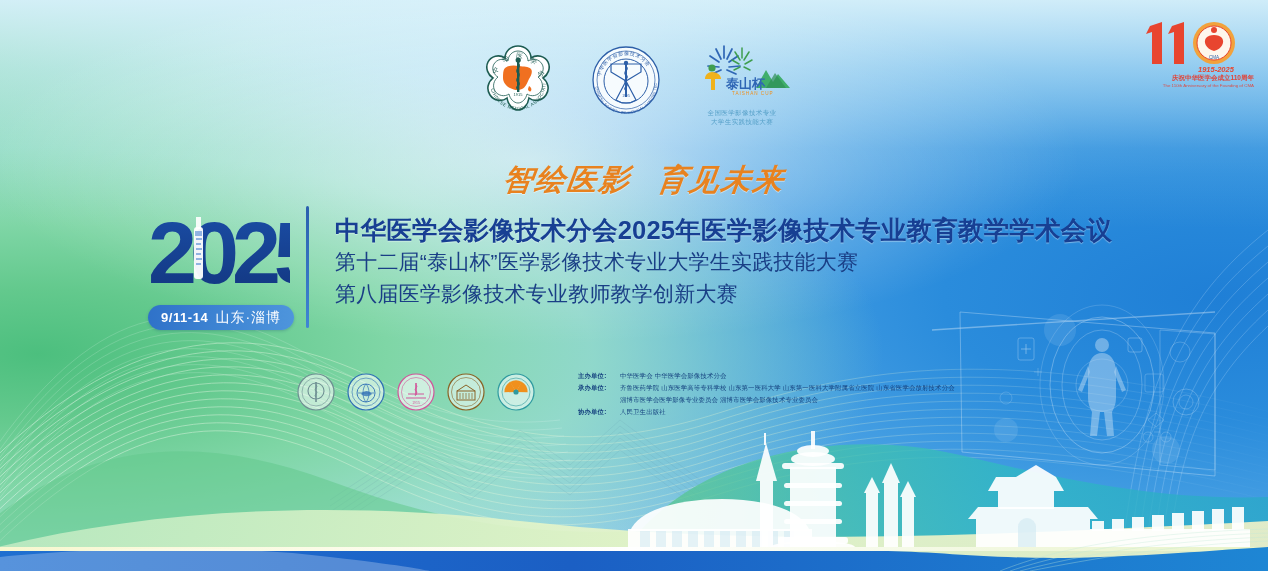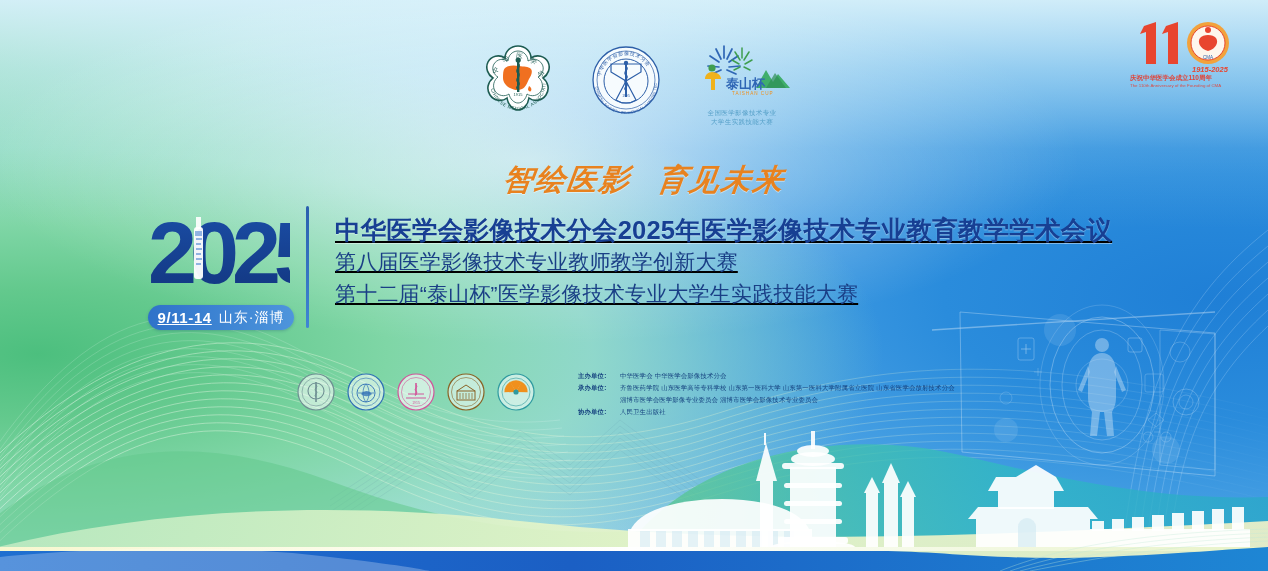--- a/index.html
+++ b/index.html
@@ -39,21 +39,21 @@
     display:flex;justify-content:center;align-items:flex-start;gap:24px;
   }
   .logo-box{display:flex;flex-direction:column;align-items:center;}
   .logo-cap{
     margin-top:2px;color:#56a0c8;font-size:6.5px;line-height:1.45;
     letter-spacing:.4px;text-align:center;white-space:nowrap;
   }
 
   
   .anniv{position:absolute;right:14px;top:16px;width:124px;height:84px;
-    display:flex;flex-direction:column;align-items:flex-start;}
+    display:flex;flex-direction:column;align-items:flex-end;}
   .anniv-sub{color:#e0453a;font-size:6.5px;line-height:1.35;text-align:center;white-space:nowrap;font-weight:bold;}
   .anniv-sub2{color:#e0453a;font-size:4.4px;line-height:1.3;text-align:center;white-space:nowrap;opacity:.92;}
 
   
   .slogan{
     position:absolute;left:494px;top:158px;width:300px;height:44px;
     display:flex;align-items:center;justify-content:center;gap:26px;
   }
   .slogan span{
     font-family:"Liberation Serif","DejaVu Serif",serif;
@@ -66,29 +66,29 @@
   
   .year-block{position:absolute;left:150px;top:205px;width:140px;height:122px;}
   .year-svg{position:absolute;left:0;top:0;}
   .date-pill{
     position:absolute;left:-2px;top:100px;width:146px;height:25px;
     border-radius:13px;
     background:linear-gradient(90deg,#2f72c9 0%,#3f86d4 55%,#4e95dc 100%);
     display:flex;align-items:center;justify-content:center;gap:7px;
     box-shadow:0 1px 3px rgba(20,60,110,.25);
   }
-  .date-main{color:#ffffff;font-size:15px;font-weight:bold;letter-spacing:.6px;text-decoration:underline;}
+  .date-main{color:#ffffff;font-size:13px;font-weight:bold;letter-spacing:.6px;}
   .date-city{color:#ffffff;font-size:14px;letter-spacing:1px;}
   .divider-bar{
     position:absolute;left:306px;top:206px;width:3px;height:122px;
     background:linear-gradient(180deg,#2a5fae,#3f86d4);border-radius:2px;
   }
 
   
-  .titles{position:absolute;left:335px;top:215px;width:830px;text-decoration:underline;}
+  .titles{position:absolute;left:335px;top:215px;width:830px;}
   .title-main{
     font-size:25.5px;font-weight:bold;color:#173f93;letter-spacing:.2px;
     line-height:1.22;white-space:nowrap;
     text-shadow:0 1px 1px rgba(255,255,255,.4);
   }
   .title-sub{
     font-size:21px;color:#1a3f86;line-height:1.52;white-space:nowrap;
     letter-spacing:.2px;
   }
 
@@ -361,22 +361,22 @@
     </svg>
     <div class="date-pill">
       <span class="date-main">9/11-14</span>
       <span class="date-city">山东·淄博</span>
     </div>
   </div>
   <div class="divider-bar"></div>
 
   <div class="titles">
     <div class="title-main">中华医学会影像技术分会2025年医学影像技术专业教育教学学术会议</div>
+    <div class="title-sub">第十二届“泰山杯”医学影像技术专业大学生实践技能大赛</div>
     <div class="title-sub">第八届医学影像技术专业教师教学创新大赛</div>
-    <div class="title-sub">第十二届“泰山杯”医学影像技术专业大学生实践技能大赛</div>
   </div>
 
   <div class="seals">
     <svg width="40" height="40" viewBox="0 0 40 40">
       <circle cx="20" cy="20" r="18" fill="#ffffff" fill-opacity=".55" stroke="#6f8f93" stroke-width="1.2"></circle>
       <circle cx="20" cy="20" r="14" fill="none" stroke="#6f8f93" stroke-width=".6"></circle>
       <path d="M20,11 c5,0 8,4 8,8 c0,5 -4,8 -8,8 c-4,0 -8,-3 -8,-8 c0,-4 3,-8 8,-8 Z" fill="none" stroke="#6f8f93" stroke-width="1.1"></path>
       <rect x="19.2" y="10" width="1.6" height="20" fill="#6f8f93"></rect>
       <path d="M20,13 c3,2 -3,4 0,6 c3,2 -3,4 0,6" fill="none" stroke="#6f8f93" stroke-width="1"></path>
     </svg>

